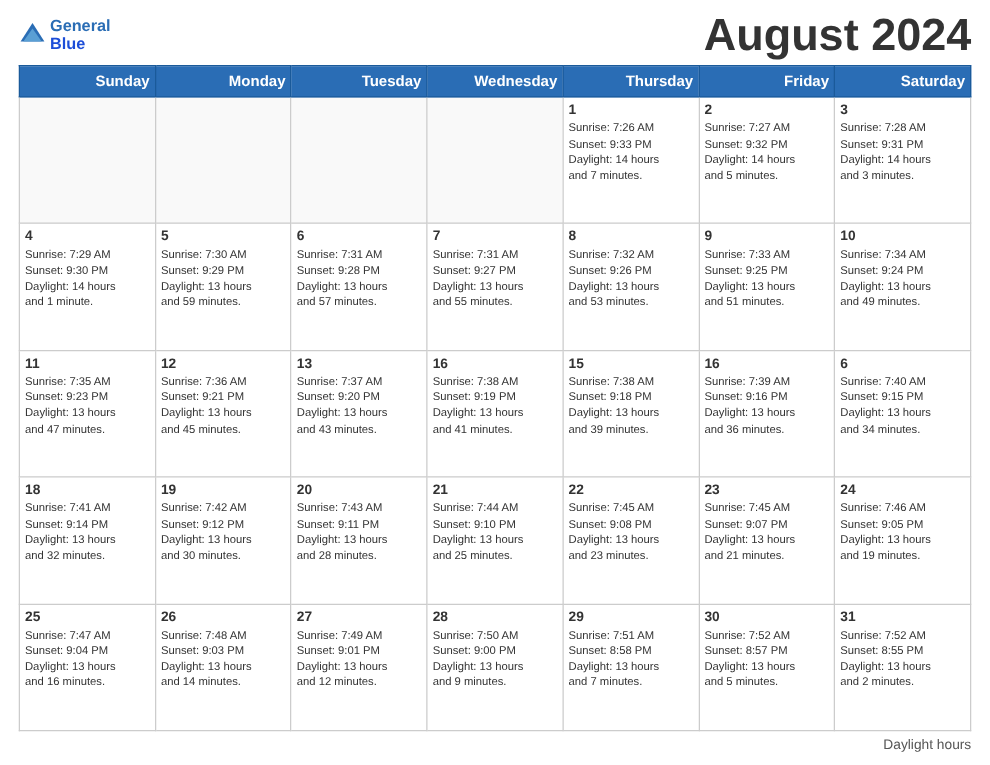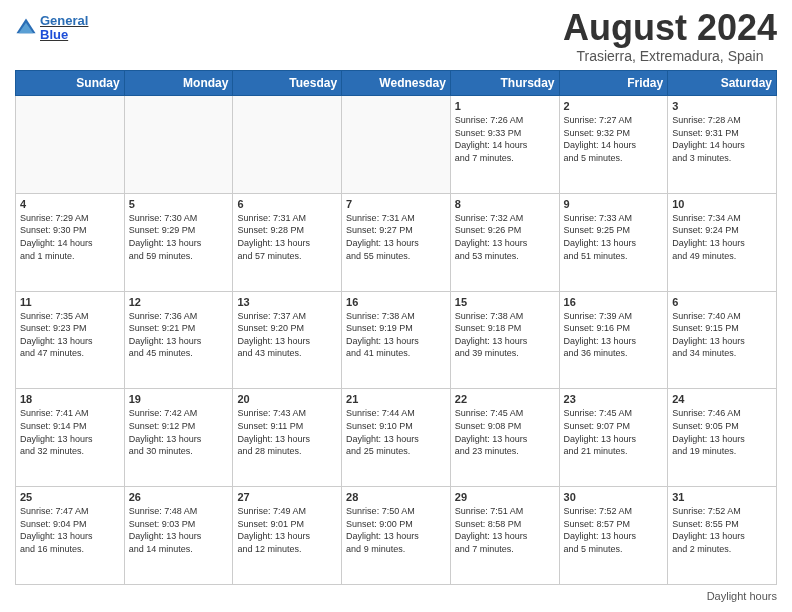--- a/index.html
+++ b/index.html
@@ -27,21 +27,20 @@
       display: flex;
       align-items: center;
       gap: 3px;
       margin-top: 4px;
     }
     .logo-text {
       font-size: 13px;
       font-weight: bold;
       color: #333;
       line-height: 1.1;
-      text-decoration: underline;
     }
     .logo-text span {
       color: #2a6db5;
     }
     .logo-icon {
       width: 22px;
       height: 22px;
     }
     .title-block {
       text-align: center;
@@ -116,21 +115,20 @@
         <polygon points="15,2 28,22 2,22" fill="#2a6db5"></polygon>
         <polygon points="15,8 25,22 5,22" fill="#5a9fd4"></polygon>
       </svg>
       <div class="logo-text">
         <div><span>General</span></div>
         <div><span style="color:#1d4ed8">Blue</span></div>
       </div>
     </div>
     <div class="title-block">
       <div class="month-year">August 2024</div>
-      <div class="location">Trasierra, Extremadura, Spain</div>
     </div>
   </div>
 
   <table class="calendar">
     <thead>
       <tr>
       <th>Sunday</th>
           <th>Monday</th>
           <th>Tuesday</th>
           <th>Wednesday</th>

